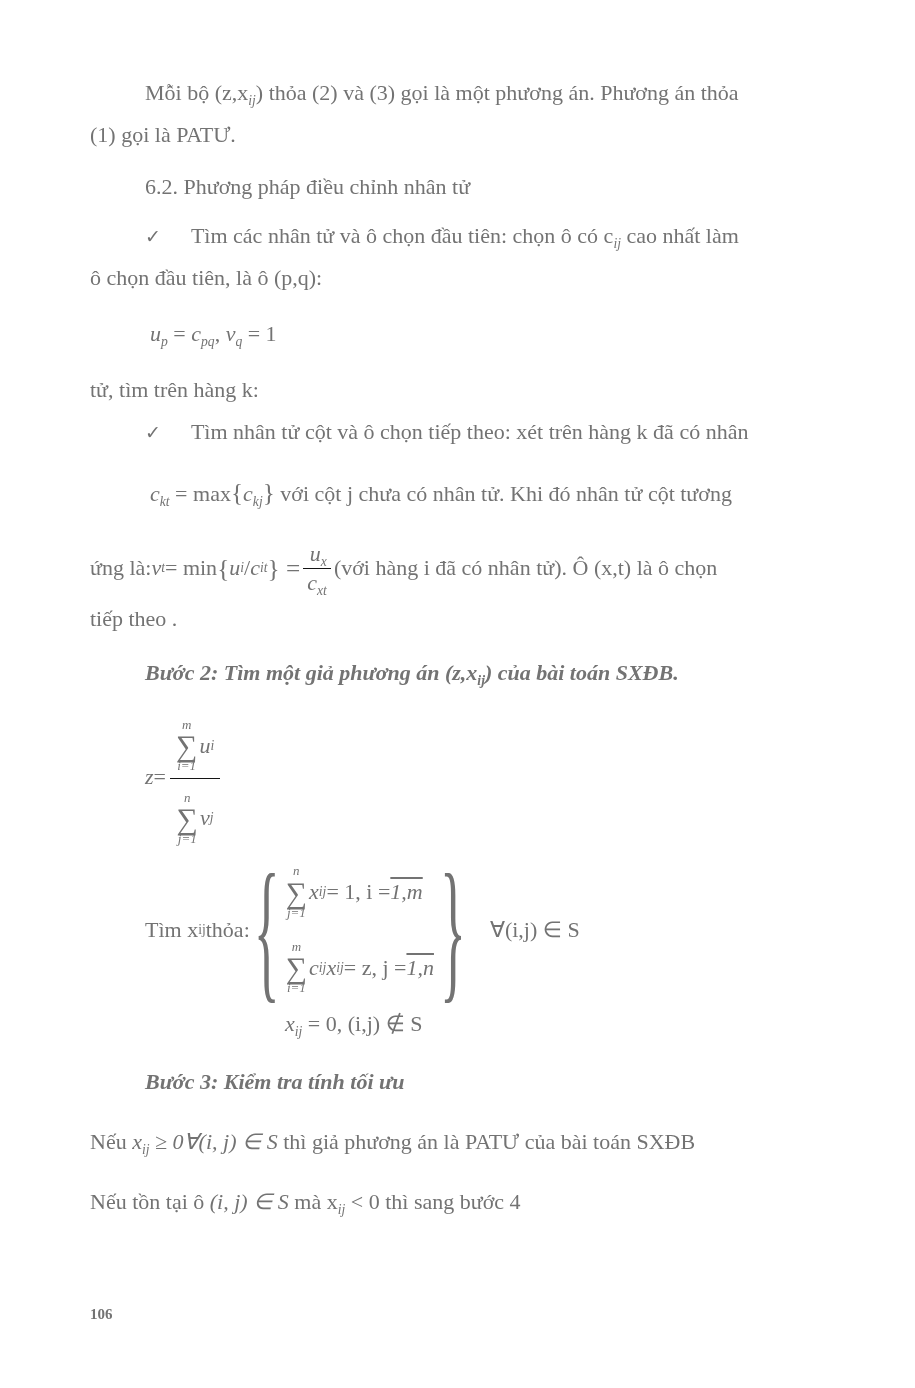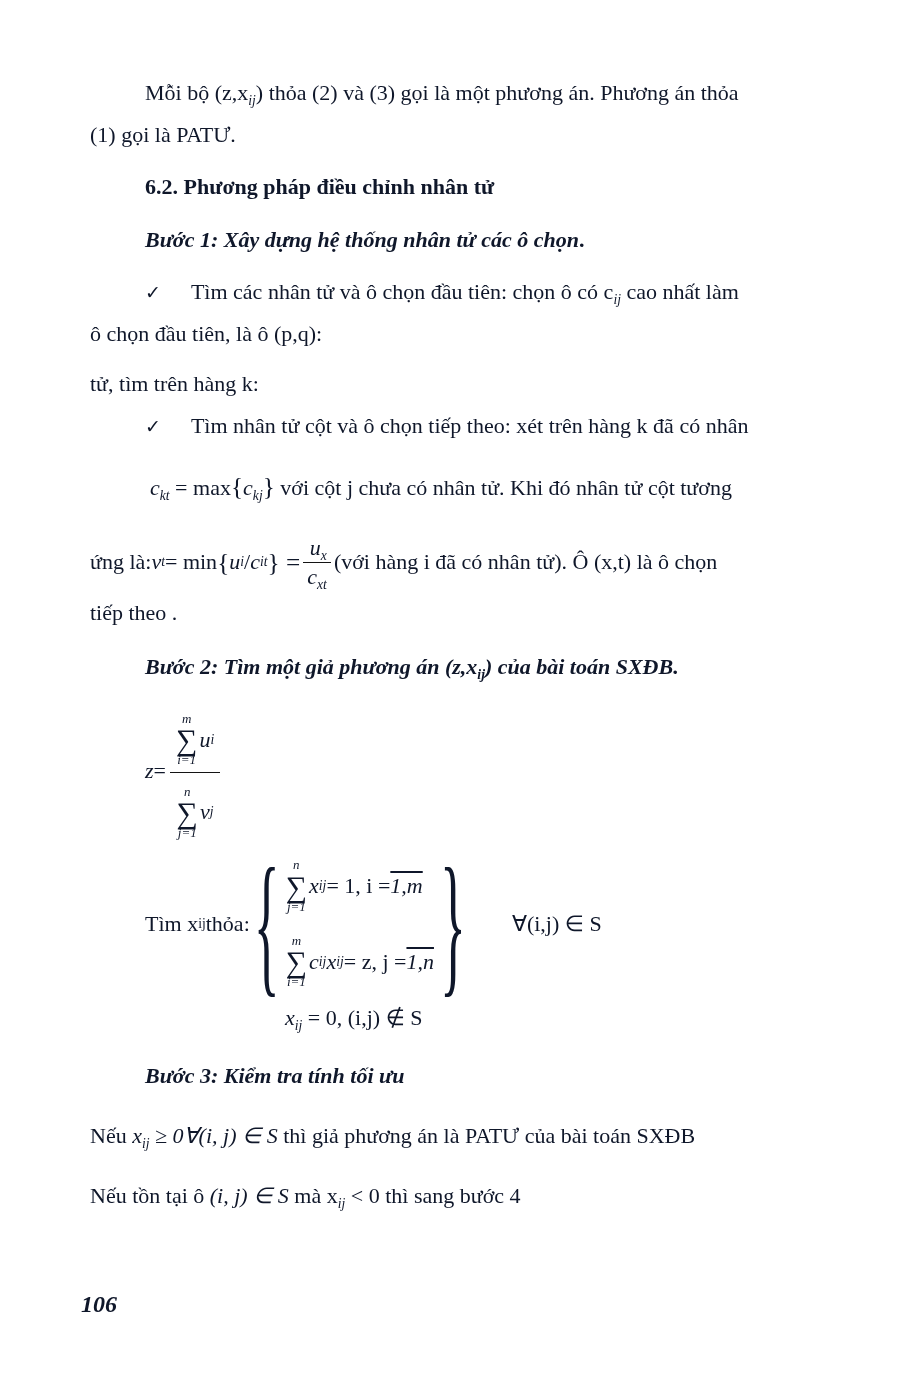--- a/index.html
+++ b/index.html
@@ -6,28 +6,28 @@
   .page {
     position:relative;
     width:915px; height:1388px;
     margin:0 auto;
     background:#ffffff;
     box-sizing:border-box;
     padding:72px 85px 0 90px;
     font-family:"Liberation Serif", serif;
     font-size:22px;
     line-height:1.9;
-    color:#0f172a;
+    color:#737373;
     overflow:hidden;
   }
   .para { margin:0 0 8px 0; }
   .line { white-space:nowrap; }
   .ind { padding-left:55px; }
   .ind2 { padding-left:60px; }
-  .heading { font-weight:bold; margin:10px 0 8px 0; }
+  .heading { font-weight:normal; margin:10px 0 8px 0; }
   .steptitle { font-weight:bold; font-style:italic; margin:12px 0 10px 0; }
   .check { display:inline-block; margin-right:30px; font-family:"DejaVu Sans", sans-serif; font-size:19px; }
   .mi { font-style:italic; }
   sub { font-size:0.62em; line-height:0; }
   .brc { font-size:1.15em; }
   
   .frac { display:inline-block; vertical-align:middle; text-align:right; line-height:1.25; margin:0 3px; }
   .frac .num { display:block; border-bottom:1.4px solid #141414; padding:0 4px 0 4px; }
   .frac .den { display:block; padding:0 4px; }
   
@@ -37,55 +37,55 @@
   .sumexpr { display:inline-flex; align-items:center; }
   .sum { display:inline-flex; flex-direction:column; align-items:center; line-height:1; margin-right:2px; }
   .sum .lim { font-size:13px; font-style:italic; line-height:1.1; }
   .sum .sigma { font-size:30px; line-height:0.9; font-style:normal; }
   .over { text-decoration:overline; }
   
   .system { display:inline-flex; align-items:center; vertical-align:middle; }
   .sysbrace { display:inline-block; font-size:54px; line-height:1; transform:scaleY(2.9); transform-origin:center; padding:0 4px; font-weight:300; }
   .eqstack { display:inline-flex; flex-direction:column; gap:20px; padding:4px 2px; }
   .eqrow { display:inline-flex; align-items:center; line-height:1.1; }
-  .forall { margin-left:42px; }
+  .forall { margin-left:20px; }
   .tall { line-height:1.2; display:flex; align-items:center; }
-  .pagenum { position:absolute; left:81px; bottom:60px; font-weight:bold; font-size:24px;font-style:italic; }
+  .pagenum { position:absolute; left:90px; bottom:60px; font-weight:bold; font-size:15px; }
 </style>
 </head>
 <body>
 
 <div class="page">
 
   <div class="para">
     <div class="line ind">
       <span>Mỗi bộ (z,x</span><sub class="mi">ij</sub><span>)  thỏa (2) và (3) gọi là một phương án. Phương án thỏa</span>
     </div>
     <div class="line">
       <span>(1) gọi là PATƯ.</span>
     </div>
   </div>
 
   <div class="heading ind">
     <span>6.2. Phương pháp điều chỉnh nhân tử</span>
   </div>
 
-  <div class="steptitle ind">
-    <span>Bước 1: Xây dựng hệ thống nhân tử các ô chọn</span><span style="font-style:normal">.</span>
-  </div>
 
   <div class="para">
     <div class="line ind">
       <span class="check">✓</span><span>Tìm các nhân tử và ô chọn đầu tiên: chọn ô có c</span><sub class="mi">ij</sub><span>  cao nhất làm</span>
     </div>
     <div class="line">
       <span>ô chọn đầu tiên, là ô (p,q):</span>
     </div>
   </div>
 
+  <div class="para ind2" style="margin:14px 0">
+    <span class="mi">u</span><sub class="mi">p</sub><span> = </span><span class="mi">c</span><sub class="mi">pq</sub><span>, </span><span class="mi">v</span><sub class="mi">q</sub><span> = 1</span>
+  </div>
 
   <div class="para">
     <div class="line">
       <span>tử, tìm trên hàng k:</span>
     </div>
     <div class="line ind">
       <span class="check">✓</span><span>Tìm nhân tử cột và ô chọn tiếp theo: xét trên hàng k đã có nhân</span>
     </div>
   </div>
 

